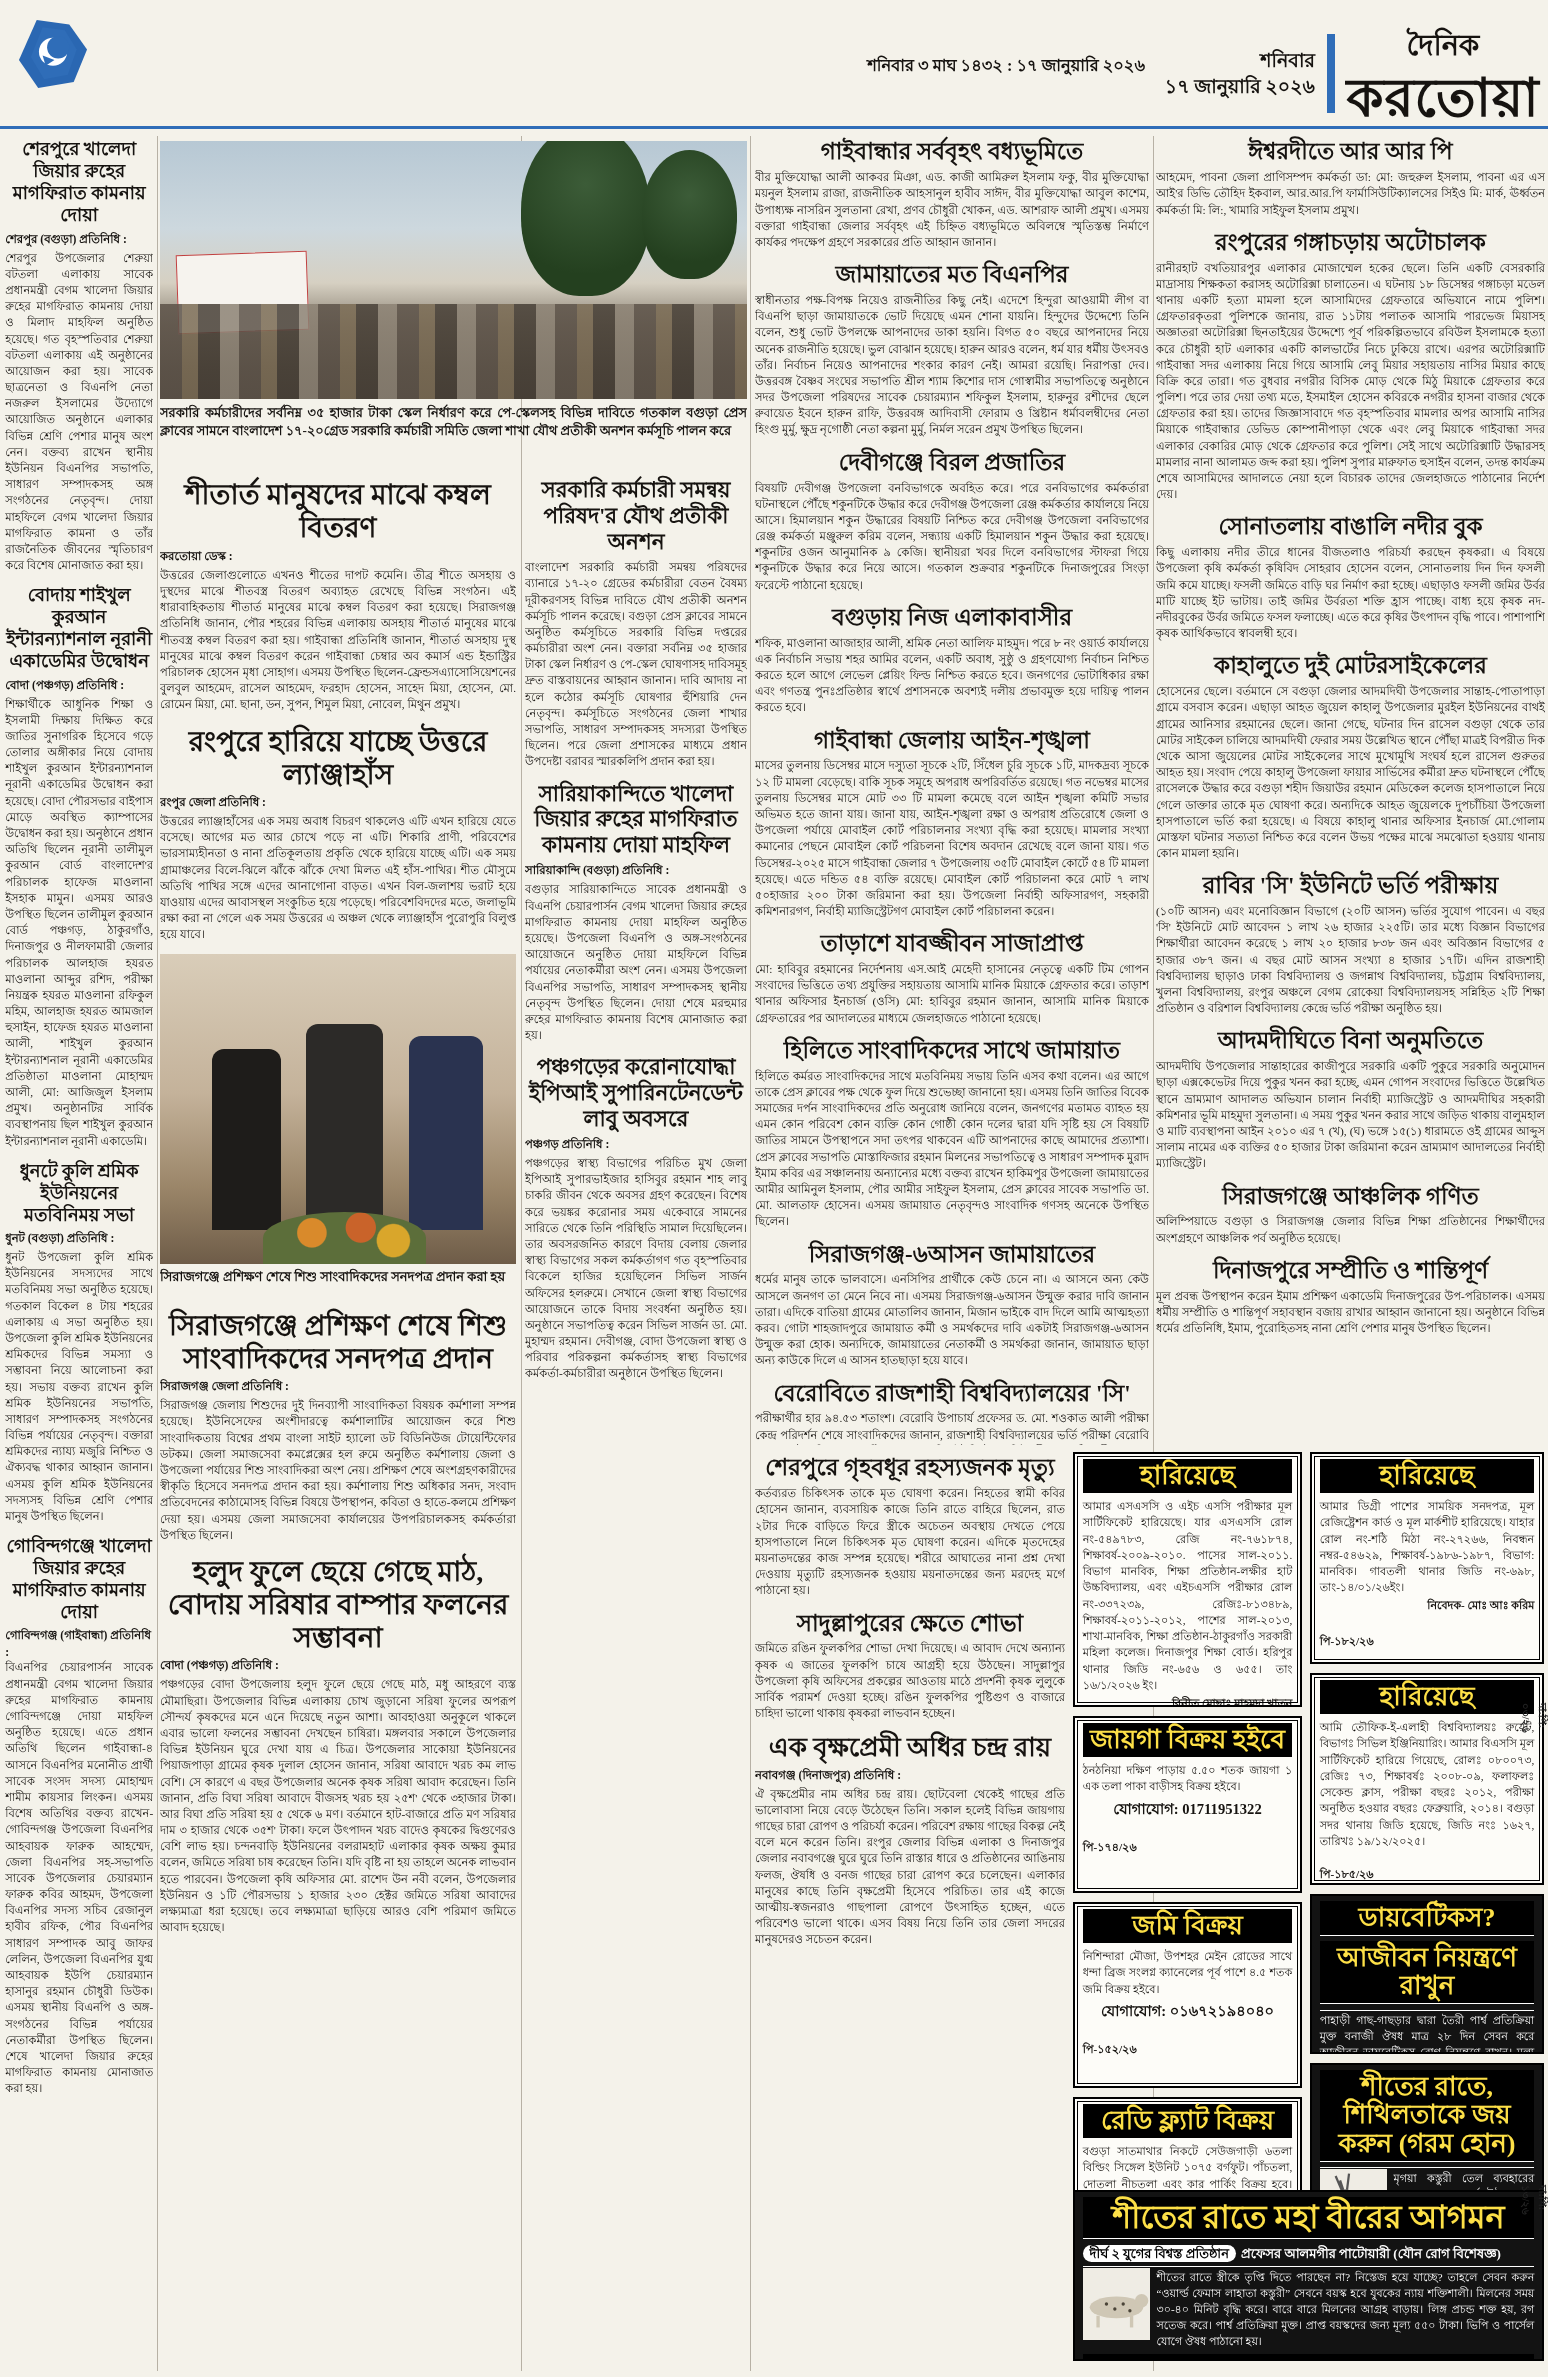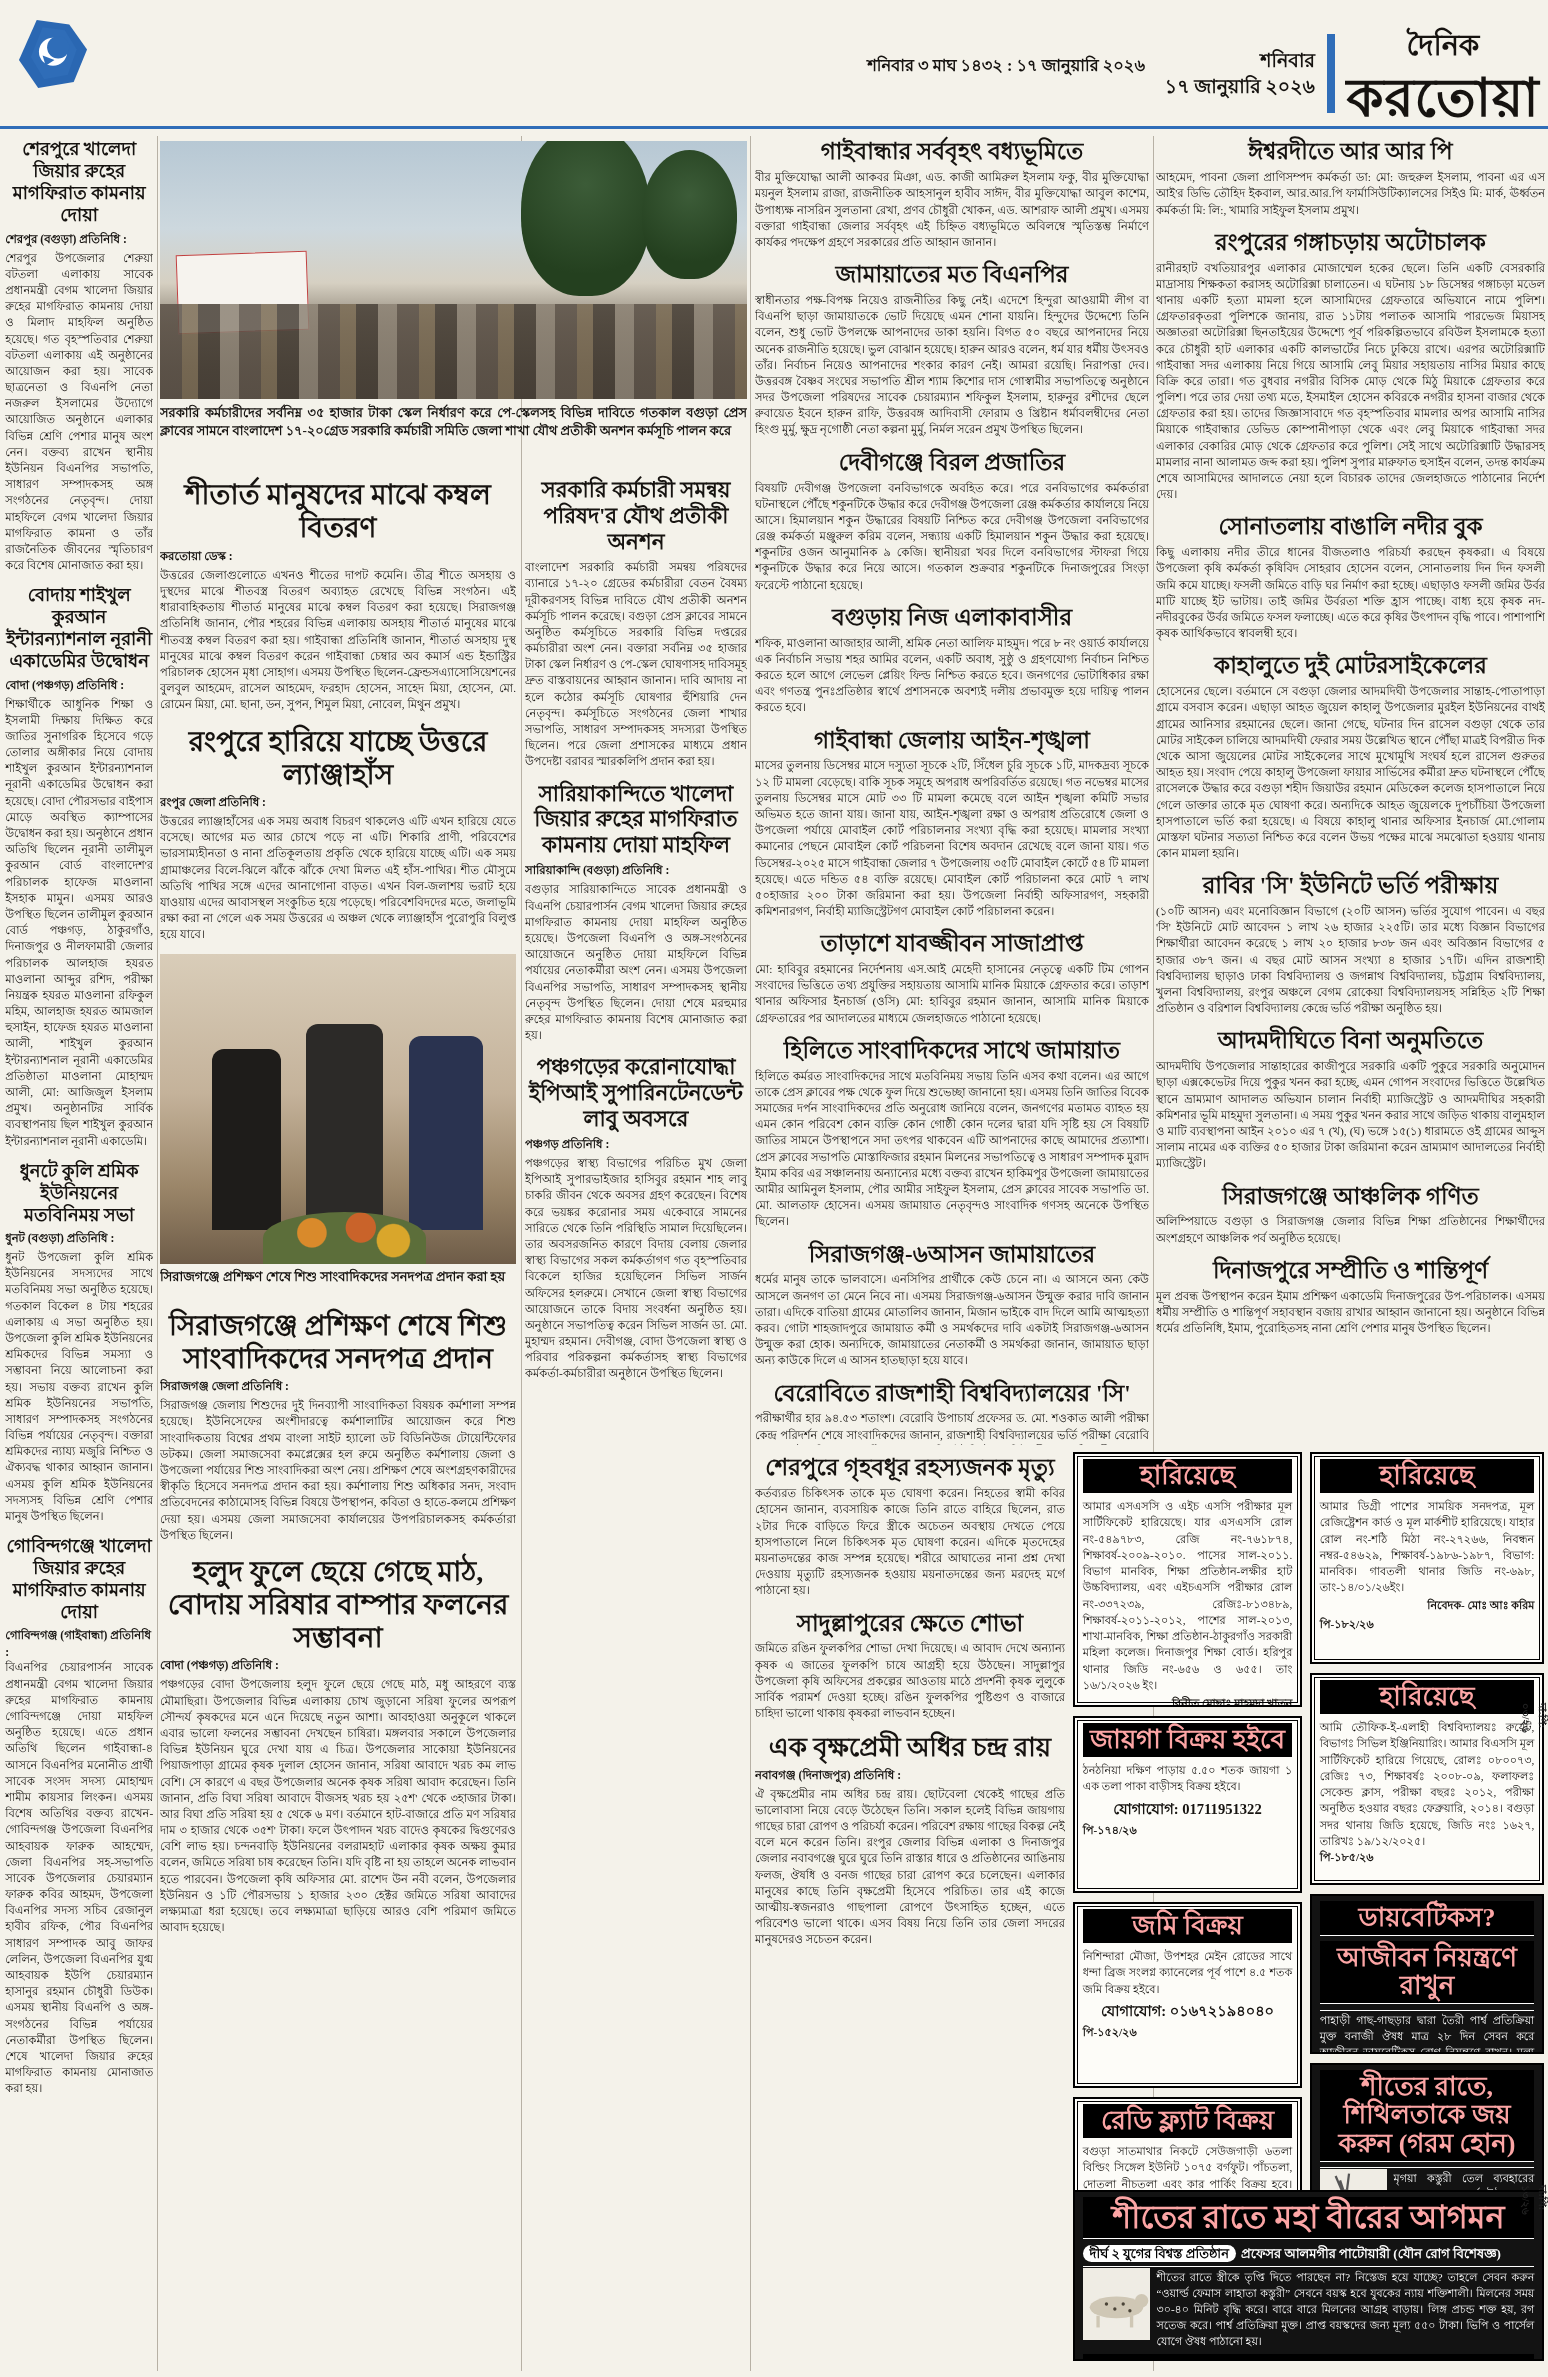--- a/index.html
+++ b/index.html
@@ -53,25 +53,25 @@
   .hl-d{font-size:26px;line-height:1.15;}
   .byline{font-weight:700;font-size:11.6px;margin-top:1.7px;}
   .body{font-size:11.4px;line-height:1.42;text-align:justify;}
   
   .ads{position:absolute;left:1073px;top:1452px;width:471px;height:919px;overflow:hidden;}
   .adcol{position:absolute;top:0;}
   .adcolA{left:0;width:229px;}
   .adcolB{left:237px;width:234px;}
   .adhero{position:absolute;left:0;top:738px;width:471px;}
   .ad{border:2.6px solid #000;outline:0.9px solid #000;outline-offset:-5.2px;background:#fdfcf8;padding:5.2px 7.7px;overflow:hidden;margin-bottom:8.6px;}
-  .ad-h{background:#000;color:#fca5a5;text-align:center;font-size:26px;font-weight:800;padding:2.6px 1.7px;margin:0 0 5.2px;line-height:1.1;}
+  .ad-h{background:#000;color:#fde047;text-align:center;font-size:26px;font-weight:800;padding:2.6px 1.7px;margin:0 0 5.2px;line-height:1.1;}
   .ad-body{font-size:11.2px;line-height:1.45;text-align:justify;}
   .ad-contact{font-weight:800;font-size:14.6px;text-align:center;margin-top:3.4px;}
   .ad-sign{text-align:right;font-weight:700;font-size:11px;margin-top:1.7px;}
-  .ad-code{font-size:11.2px;font-weight:600;margin-top:0;}
+  .ad-code{font-size:11.2px;font-weight:600;margin-top:17px;}
   .ad.dark{background:#131313;color:#fff;outline:none;}
   .ad.dark .ad-h{border-bottom:1.7px solid #fff;}
   .ad.dark .ad-body{border-top:0.9px solid #fff;padding-top:2.6px;font-size:11px;}
   .ad-foot{display:flex;align-items:center;justify-content:space-between;background:#000;color:#fff;margin-top:4.3px;padding:1.7px 4.3px;}
   .f-l{font-size:11.2px;font-weight:700;line-height:1.2;max-width:45%;}
   .f-ph{font-size:21.5px;font-weight:800;font-family:"DejaVu Sans",sans-serif;}
   .ad.hero .ad-h{font-size:32px;}
   .ad-badge{font-size:13px;font-weight:700;margin:1.7px 0;}
   .ad.hero .ad-badge{color:#fff;}
   .ad-badge .pill{background:#fff;color:#000;border-radius:10.3px;padding:0.9px 6.9px;margin-right:5.2px;}

